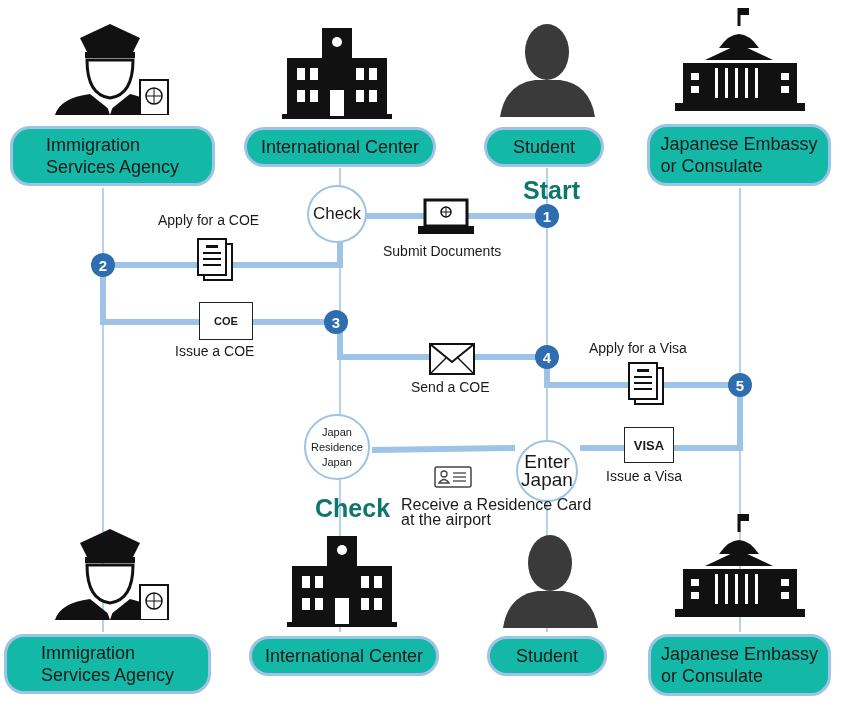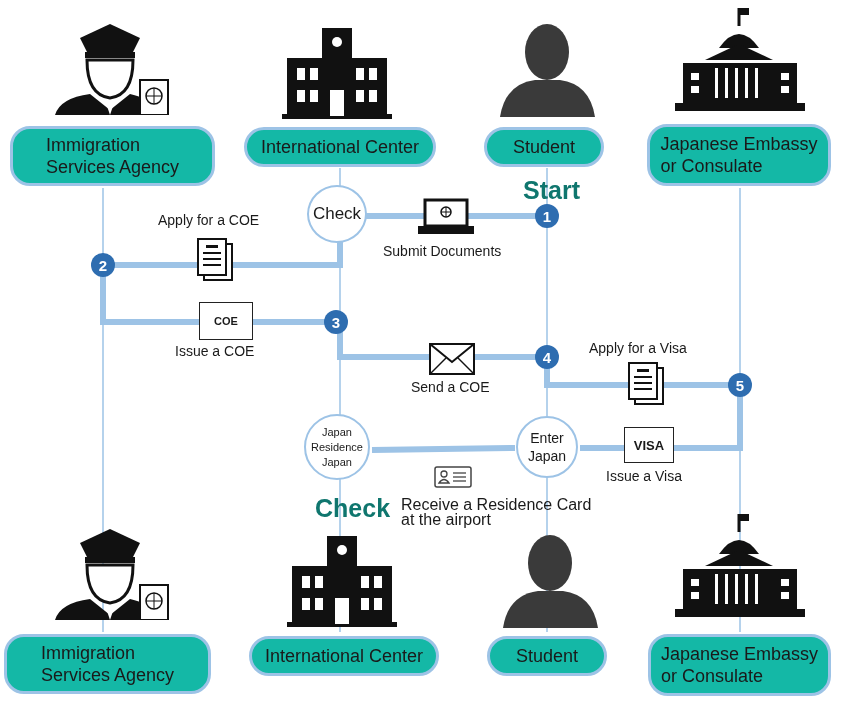--- a/index.html
+++ b/index.html
@@ -152,21 +152,21 @@
   <rect x="2" y="1" width="28" height="36" fill="#fff" stroke="#111" stroke-width="2"></rect>
   <rect x="10" y="7" width="12" height="3" fill="#111"></rect>
   <line x1="7" y1="15" x2="25" y2="15" stroke="#111" stroke-width="2"></line>
   <line x1="7" y1="21" x2="25" y2="21" stroke="#111" stroke-width="2"></line>
   <line x1="7" y1="27" x2="25" y2="27" stroke="#111" stroke-width="2"></line>
 </svg>
 
 <div class="tag" style="left:624px;top:427px;width:48px;height:34px;font-size:13px">VISA</div>
 <div class="lbl" style="left:606px;top:468px">Issue a Visa</div>
 
-<div class="circle" style="left:516px;top:416px;width:62px;height:62px;font-size:14px;line-height:18px">
+<div class="circle" style="left:516px;top:440px;width:62px;height:62px;font-size:19px;line-height:18px">
   <div>
       <div>Enter</div>
       <div>Japan</div>
     </div>
 </div>
 
 <div class="circle" style="left:304px;top:414px;width:66px;height:66px;font-size:11px;line-height:15px">
   <div>
       <div>Japan</div>
       <div>Residence</div>

